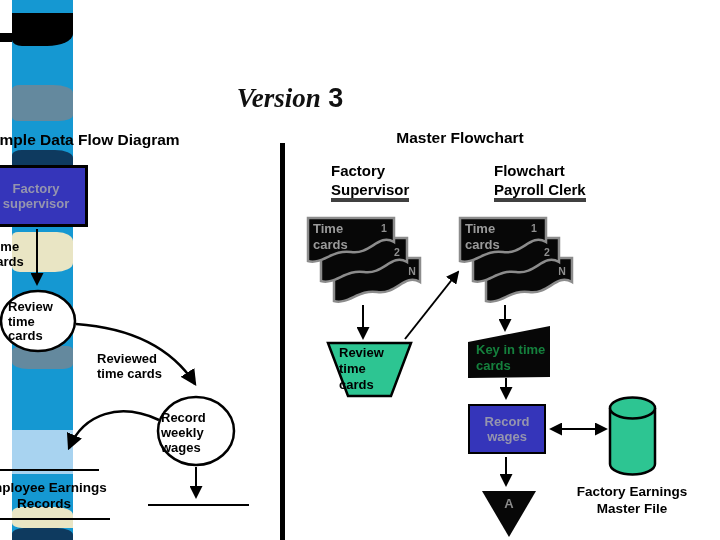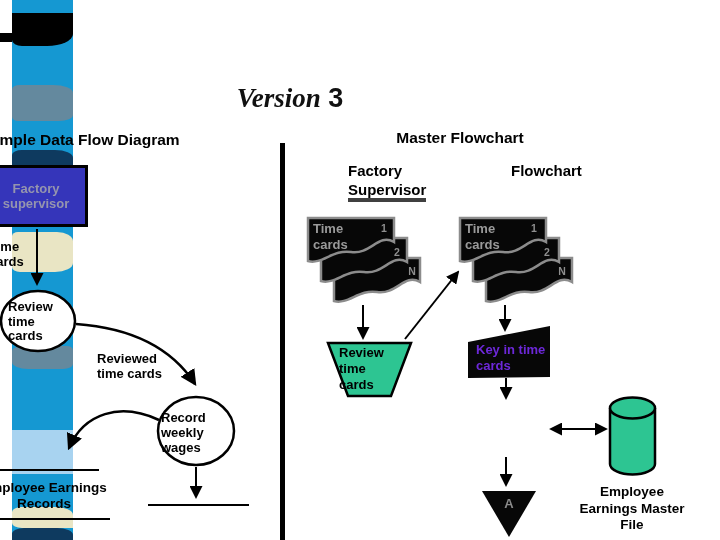--- a/index.html
+++ b/index.html
@@ -23,36 +23,36 @@
 
   svg.overlay{position:absolute;left:0;top:0;z-index:2;}
 
   .txt{position:absolute;z-index:3;}
   .center{text-align:left;}
   .title{left:210px;top:83px;width:160px;font-size:27px;color:#111;text-align:center;}
   .title .it{font-style:italic;font-family:Liberation Serif, serif;}
   .sec-hdr{font-size:15.5px;}
   .hdr-left{left:-28px;top:131px;white-space:nowrap;}
   .hdr-right{left:370px;top:129px;width:180px;text-align:center;}
-  .col-hdr{font-size:15px;line-height:18.5px;z-index:3;position:absolute;margin-left:17px;}
+  .col-hdr{font-size:15px;line-height:18.5px;z-index:3;position:absolute;}
   .col-hdr .u{border-bottom:4px solid #404040;display:inline-block;line-height:16px;}
   .col-factory{left:331px;top:162px;}
   .col-acct{left:494px;top:162px;}
 
   .blue-box{position:absolute;background:#3535BA;border:3px solid #000;z-index:3;
     display:flex;align-items:center;justify-content:center;text-align:center;
     color:#9595AE;font-size:13px;line-height:15.5px;}
   .fact-box{left:-16px;top:165px;width:98px;height:56px;}
   .wage-box{left:468px;top:404px;width:74px;height:46px;border-width:2.5px;}
 
   .doc-label{color:#9A9A9A;font-size:13px;line-height:15.5px;width:50px;}
   .doc-num{color:#8E8E8E;font-size:10.5px;width:12px;text-align:center;}
   .lbl13{font-size:13px;line-height:15px;}
   .flow-lbl{font-size:13px;line-height:15.5px;}
-  .keyin-lbl{left:476px;top:342px;width:78px;color:#6d28d9;font-size:13px;line-height:15.5px;}
+  .keyin-lbl{left:476px;top:342px;width:78px;color:#15803d;font-size:13px;line-height:15.5px;}
   .conn-a{left:496px;top:496px;width:26px;text-align:center;color:#8A8A8A;font-size:13px;}
   .mfile{left:573px;top:484px;width:118px;text-align:center;font-size:13.5px;line-height:16.5px;}
   .eer{left:-24px;top:480px;width:136px;text-align:center;font-size:13.5px;line-height:16px;}
   .tcf{left:138px;top:509px;width:120px;text-align:center;font-size:13.5px;line-height:16px;}
 </style>
 </head>
 <body>
 
 <div class="slide">
 
@@ -126,20 +126,21 @@
   </div>
   <div class="txt sec-hdr hdr-left">Example Data Flow Diagram</div>
   <div class="txt sec-hdr hdr-right">Master Flowchart</div>
 
   <div class="col-hdr col-factory">
     <span>Factory</span><br>
     <span class="u">Supervisor</span>
   </div>
   <div class="col-hdr col-acct">
     <span>Flowchart</span><br>
+    <span class="u">Payroll Clerk</span>
   </div>
 
   <div class="blue-box fact-box">
     <span>Factory supervisor</span>
   </div>
   <div class="txt lbl13" style="left:-11px;top:239px;width:48px;">Time cards</div>
   <div class="txt lbl13 center" style="left:8px;top:300px;width:60px;line-height:14.5px;">Review time cards</div>
   <div class="txt lbl13 center" style="left:161px;top:410px;width:70px;">Record weekly wages</div>
   <div class="txt lbl13" style="left:97px;top:351px;width:84px;">Reviewed time cards</div>
   <div class="txt eer">Employee Earnings Records</div>
@@ -150,17 +151,20 @@
   <div class="txt doc-num" style="left:406px;top:265px;">N</div>
 
   <div class="txt doc-label" style="left:465px;top:221px;">Time cards</div>
   <div class="txt doc-num" style="left:528px;top:222px;">1</div>
   <div class="txt doc-num" style="left:541px;top:246px;">2</div>
   <div class="txt doc-num" style="left:556px;top:265px;">N</div>
 
   <div class="txt flow-lbl center" style="left:339px;top:345px;width:60px;line-height:16px;">Review time cards</div>
   <div class="txt keyin-lbl">Key in time cards</div>
 
+  <div class="blue-box wage-box">
+    <span>Record wages</span>
+  </div>
 
   <div class="txt conn-a">A</div>
-  <div class="txt mfile">Employee Earnings Master File</div>
+  <div class="txt mfile">Factory Earnings Master File</div>
 
 </div>
 
 </body></html>

